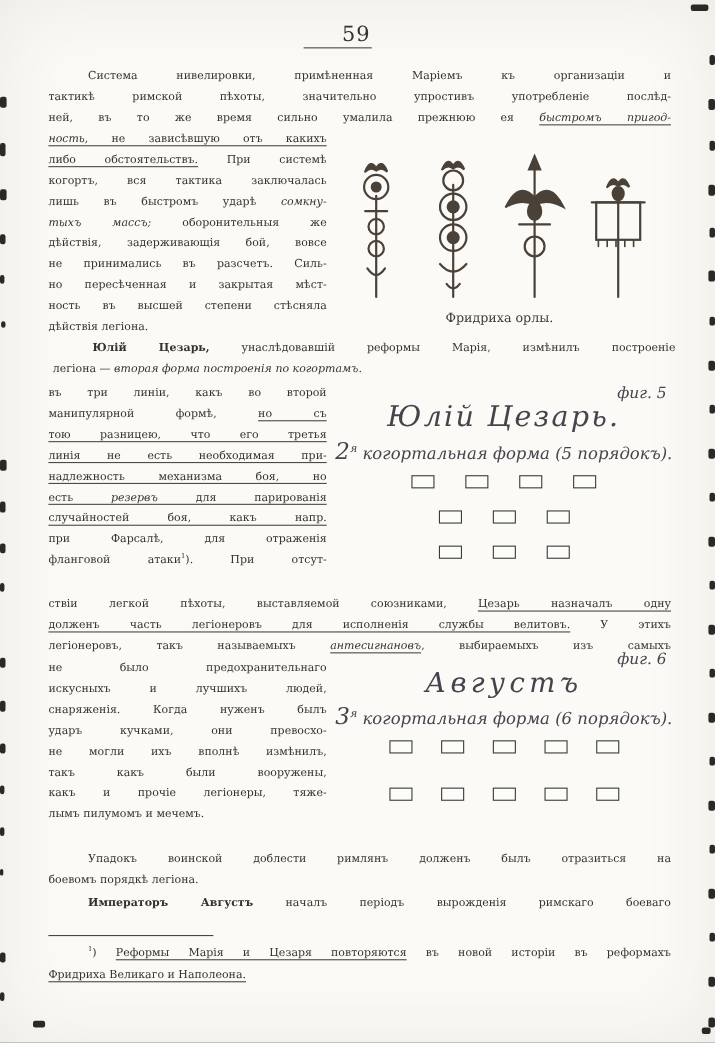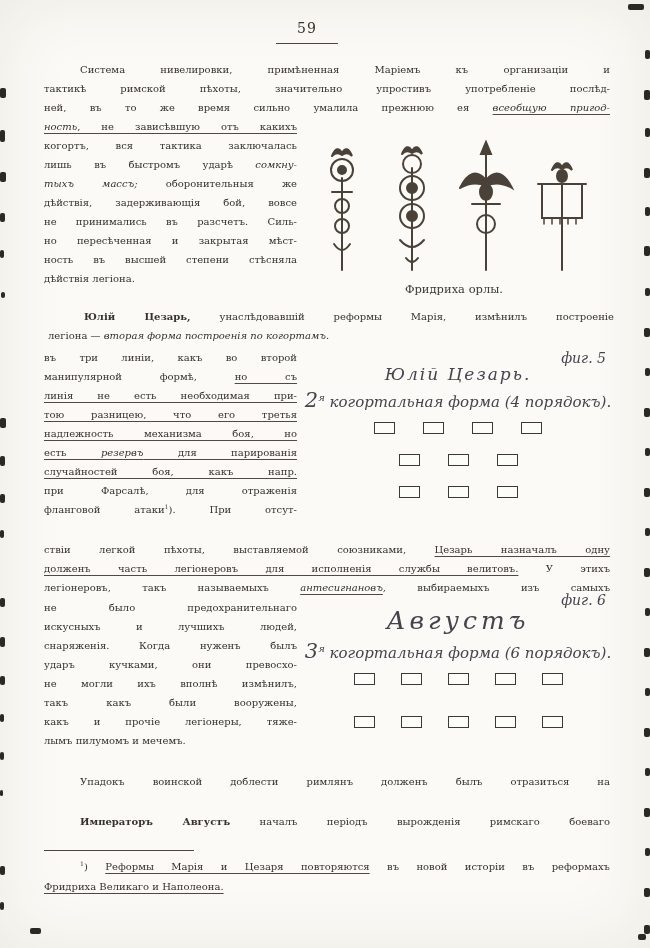--- a/index.html
+++ b/index.html
@@ -12,32 +12,32 @@
   }
   .tb { position:absolute; }
   .tl { font-size:10px; line-height:19px; text-align:justify; text-align-last:justify; }
   .tl.end { text-align-last:left; }
   .tl.ind { text-indent:36px; }
   .b { font-weight:bold; }
   .i { font-style:italic; }
   .u { text-decoration:underline; text-decoration-thickness:1.4px;
        text-decoration-color:rgba(48,42,36,0.85); text-underline-offset:3px; }
   .sp { vertical-align:super; font-size:0.62em; line-height:0; }
-  .pagenum { position:absolute; left:277px; top:20px; width:60px; text-align:center;
-             font-size:14px; letter-spacing:1px; }
+  .pagenum { position:absolute; left:277px; top:20px; width:60px; text-align:right;
+             font-size:19px; letter-spacing:1px; }
   .pagenum-rule { position:absolute; left:276px; top:43px; width:62px;
                   border-top:1.6px solid #4a453e; }
   
   .eagles { position:absolute; left:300px; top:140px; width:308px; }
   .eagles figcaption { font-size:11.5px; text-align:center; margin-top:3px; color:#3d3933; }
   
   .fig { position:absolute; left:296px; width:324px; color:#45434c; }
   .fig-label { position:absolute; right:14px; top:0; font-style:italic; font-size:14px; }
   .fig-title { text-align:center; font-style:italic; letter-spacing:2px; margin-top:14px; }
-  .fig.f5 .fig-title { font-size:17px; }
+  .fig.f5 .fig-title { font-size:26px; }
   .fig.f6 .fig-title { font-size:25px; letter-spacing:4px; }
   .fig-sub { text-align:center; font-style:italic; font-size:15px; margin-top:4px; white-space:nowrap; }
   .fig-sub .fig-num { font-size:21px; }
   .fig-sub sup { font-size:10px; }
   .boxrows { margin-top:10px; }
   .boxrow { display:flex; justify-content:center; }
   .f5 .boxrow { gap:28px; margin-bottom:20px; }
   .f6 .boxrow { gap:26px; margin-bottom:31px; }
   .cbox { width:21px; height:12px; border:1.4px solid #3c3a38; background:rgba(255,255,255,0.4); }
   .footrule { position:absolute; left:44px; top:850px; width:150px; border-top:1.3px solid #4a453e; }
@@ -48,21 +48,21 @@
 <body>
 
 <div class="page">
 
   <div class="pagenum">59</div>
   <div class="pagenum-rule"></div>
 
   <div class="tb" style="left:44px;top:60px;width:566px">
       <div class="tl ind"><span>Система нивелировки, примѣненная Маріемъ къ организаціи и</span></div>
       <div class="tl"><span>тактикѣ римской пѣхоты, значительно упростивъ употребленіе послѣд-</span></div>
-      <div class="tl"><span>ней, въ то же время сильно умалила прежнюю ея </span><span class="i u">всеобщую пригод-</span></div>
+      <div class="tl"><span>ней, въ то же время сильно умалила прежнюю ея </span><span class="i u">быстромъ пригод-</span></div>
     </div>
 
   <figure class="eagles">
     <svg width="308" height="135" viewBox="0 0 308 135">
       <g stroke="#4a4238" fill="none" stroke-width="2" stroke-linecap="round">
         <g>
           <line x1="42" y1="38" x2="42" y2="130"></line>
           <path d="M32 16 Q37 4 42 13 Q47 4 52 16 Q47 11 42 15 Q37 11 32 16" fill="#4a4238"></path>
           <circle cx="42" cy="30" r="11"></circle>
           <circle cx="42" cy="30" r="4" fill="#4a4238"></circle>
@@ -98,51 +98,52 @@
           <path d="M252 30 Q257 18 262 27 Q267 18 272 30 Q267 25 262 29 Q257 25 252 30" fill="#4a4238"></path>
           <ellipse cx="262" cy="36" rx="5" ry="6" fill="#4a4238"></ellipse>
         </g>
       </g>
     </svg>
     <figcaption>Фридриха орлы.</figcaption>
   </figure>
 
   <div class="tb" style="left:44px;top:117px;width:253px">
       <div class="tl"><span class="i u">ность</span><span class="u">, не зависѣвшую отъ какихъ</span></div>
+      <div class="tl"><span class="u">либо обстоятельствъ.</span><span> При системѣ</span></div>
       <div class="tl"><span>когортъ, вся тактика заключалась</span></div>
       <div class="tl"><span>лишь въ быстромъ ударѣ </span><span class="i">сомкну-</span></div>
       <div class="tl"><span class="i">тыхъ массъ;</span><span> оборонительныя же</span></div>
       <div class="tl"><span>дѣйствія, задерживающія бой, вовсе</span></div>
       <div class="tl"><span>не принимались въ разсчетъ. Силь-</span></div>
       <div class="tl"><span>но пересѣченная и закрытая мѣст-</span></div>
       <div class="tl"><span>ность въ высшей степени стѣсняла</span></div>
       <div class="tl end"><span>дѣйствія легіона.</span></div>
     </div>
 
   <div class="tb" style="left:48px;top:307px;width:566px">
       <div class="tl ind"><span class="b">Юлій Цезарь,</span><span> унаслѣдовавшій реформы Марія, измѣнилъ построеніе</span></div>
       <div class="tl end"><span>легіона — </span><span class="i">вторая форма построенія по когортамъ</span><span>.</span></div>
     </div>
 
   <div class="tb" style="left:44px;top:348px;width:253px">
       <div class="tl"><span>въ три линіи, какъ во второй</span></div>
       <div class="tl"><span>манипулярной формѣ, </span><span class="u">но съ</span></div>
+      <div class="tl"><span class="u">тою разницею, что его третья</span></div>
       <div class="tl"><span class="u">линія не есть необходимая при-</span></div>
-      <div class="tl"><span class="u">тою разницею, что его третья</span></div>
       <div class="tl"><span class="u">надлежность механизма боя, но</span></div>
       <div class="tl"><span class="u">есть </span><span class="i u">резервъ</span><span class="u"> для парированія</span></div>
       <div class="tl"><span class="u">случайностей боя, какъ напр.</span></div>
       <div class="tl"><span>при Фарсалѣ, для отраженія</span></div>
       <div class="tl"><span>фланговой атаки</span><span class="sp">1</span><span>). При отсут-</span></div>
     </div>
 
   <div class="fig f5" style="top:350px;height:188px">
     <div class="fig-label">фиг. 5</div>
     <div class="fig-title">Юлій Цезарь.</div>
-    <div class="fig-sub"><span class="fig-num">2</span><sup>я</sup><span> когортальная форма (4 порядокъ).</span></div>
+    <div class="fig-sub"><span class="fig-num">2</span><sup>я</sup><span> когортальная форма (5 порядокъ).</span></div>
     <div class="boxrows">
         <div class="boxrow">
           <div class="cbox"></div>
           <div class="cbox"></div>
           <div class="cbox"></div>
           <div class="cbox"></div>
         </div>
         <div class="boxrow">
           <div class="cbox"></div>
           <div class="cbox"></div>
@@ -190,20 +191,21 @@
           <div class="cbox"></div>
           <div class="cbox"></div>
           <div class="cbox"></div>
           <div class="cbox"></div>
         </div>
       </div>
   </div>
 
   <div class="tb" style="left:44px;top:772px;width:566px">
       <div class="tl ind"><span>Упадокъ воинской доблести римлянъ долженъ былъ отразиться на</span></div>
+      <div class="tl end"><span>боевомъ порядкѣ легіона.</span></div>
     </div>
 
   <div class="tb" style="left:44px;top:812px;width:566px">
       <div class="tl ind"><span class="b">Императоръ Августъ</span><span> началъ періодъ вырожденія римскаго боеваго</span></div>
     </div>
 
   <div class="footrule"></div>
 
   <div class="tb foot" style="left:44px;top:857px;width:566px">
       <div class="tl ind"><span class="sp">1</span><span>) </span><span class="u">Реформы Марія и Цезаря повторяются</span><span> въ новой исторіи въ реформахъ</span></div>

